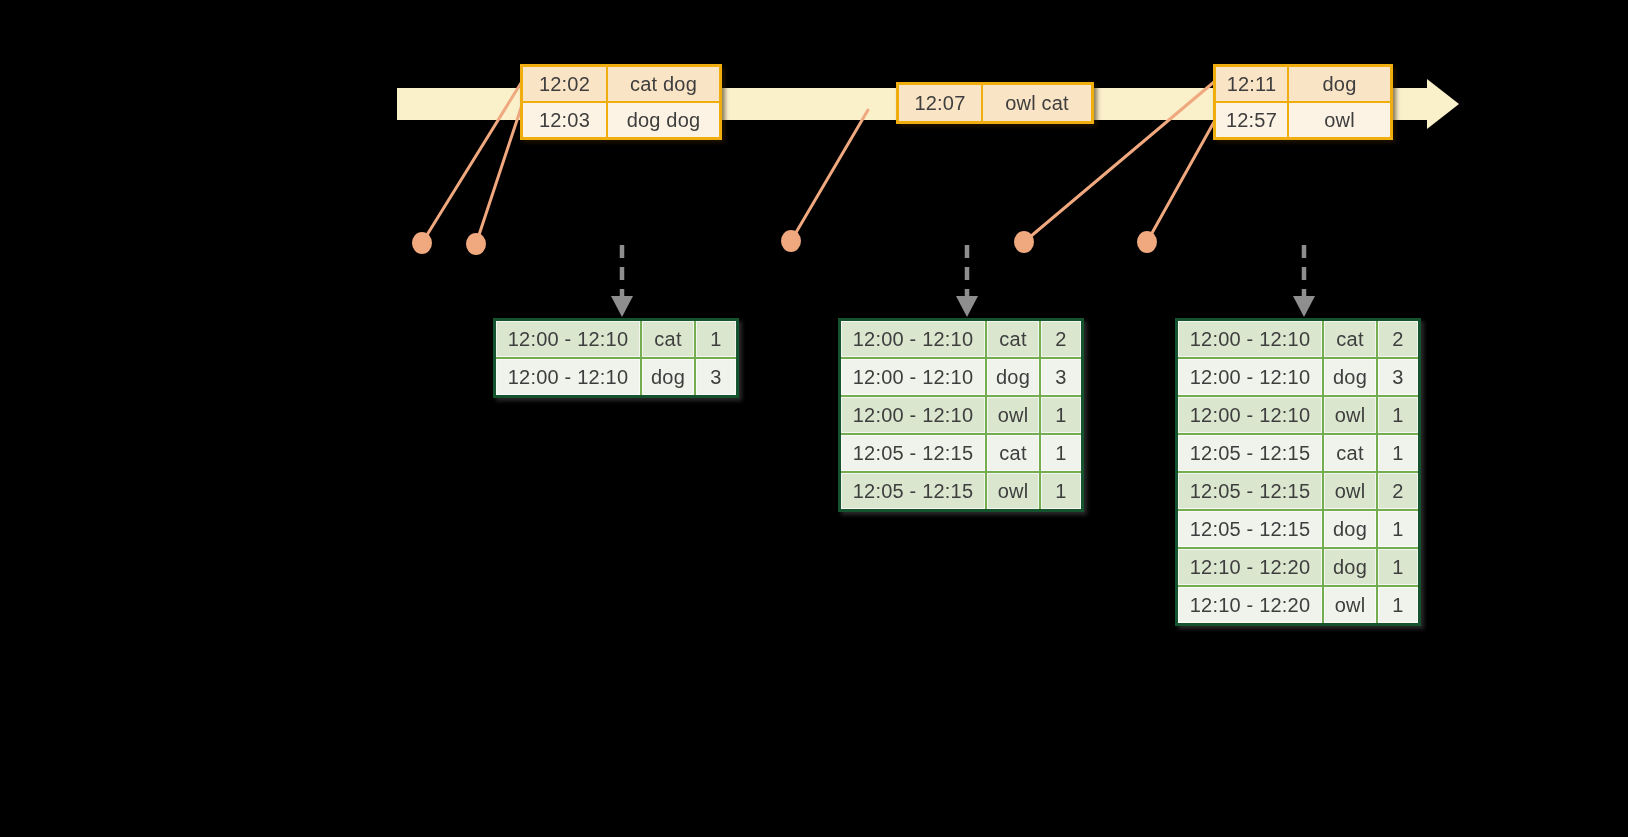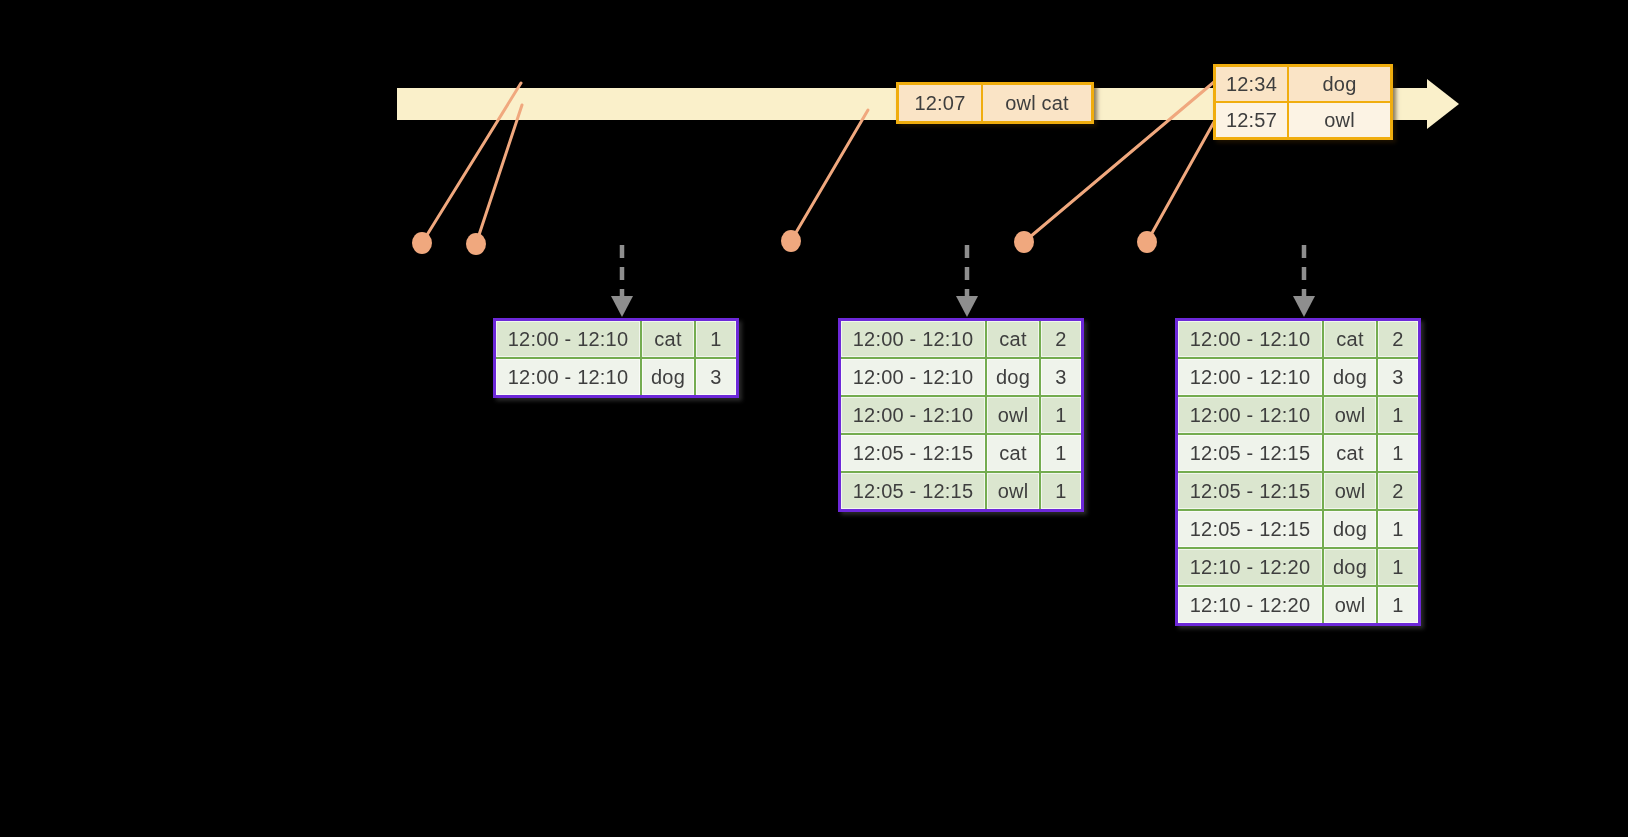--- a/index.html
+++ b/index.html
@@ -26,21 +26,21 @@
   #etable-1 .tcell{height:34px;} #etable-1 .c0{width:83px;}  #etable-1 .c1{width:111px;}
   #etable-2 .tcell{height:36px;} #etable-2 .c0{width:82px;}  #etable-2 .c1{width:108px;}
   #etable-3 .tcell{height:34px;} #etable-3 .c0{width:71px;}  #etable-3 .c1{width:101px;}
   #etable-1{left:520px;top:64px;}
   #etable-2{left:867px;top:82px;margin-left:29px;}
   #etable-3{left:1213px;top:64px;}
 
   
   .gtable{
     position:absolute;z-index:2;
-    background:#74AC50;border:3px solid #6d28d9;
+    background:#74AC50;border:3px solid #14532d;
     display:flex;flex-direction:column;gap:2px;
     box-shadow:3px 3px 4px rgba(90,90,90,.45);
   }
   .gtable .trow{display:flex;gap:2px;}
   .gtable .tcell{
     box-sizing:border-box;border:1px solid rgba(255,255,255,.65);
     display:flex;align-items:center;justify-content:center;
     height:36px;font-size:20px;letter-spacing:.2px;
   }
   .gtable .trow.odd  .tcell{background:#DBE6CF;}
@@ -81,31 +81,41 @@
       <polygon points="611,296 633,296 622,317" fill="#8E8E8E"></polygon>
 
       <line x1="967" y1="245" x2="967" y2="296" stroke="#8E8E8E" stroke-width="4.5" stroke-dasharray="13 9"></line>
       <polygon points="956,296 978,296 967,317" fill="#8E8E8E"></polygon>
 
       <line x1="1304" y1="245" x2="1304" y2="296" stroke="#8E8E8E" stroke-width="4.5" stroke-dasharray="13 9"></line>
       <polygon points="1293,296 1315,296 1304,317" fill="#8E8E8E"></polygon>
     </g>
   </svg>
 
+  <div id="etable-1" class="etable">
+      <div class="trow odd">
+        <div class="tcell c0">12:02</div>
+        <div class="tcell c1">cat dog</div>
+      </div>
+      <div class="trow even">
+        <div class="tcell c0">12:03</div>
+        <div class="tcell c1">dog dog</div>
+      </div>
+    </div>
 
   <div id="etable-2" class="etable">
       <div class="trow odd">
         <div class="tcell c0">12:07</div>
         <div class="tcell c1">owl cat</div>
       </div>
     </div>
 
   <div id="etable-3" class="etable">
       <div class="trow odd">
-        <div class="tcell c0">12:34</div>
+        <div class="tcell c0">12:11</div>
         <div class="tcell c1">dog</div>
       </div>
       <div class="trow even">
         <div class="tcell c0">12:57</div>
         <div class="tcell c1">owl</div>
       </div>
     </div>
 
   <div id="gtable-1" class="gtable">
       <div class="trow odd">

